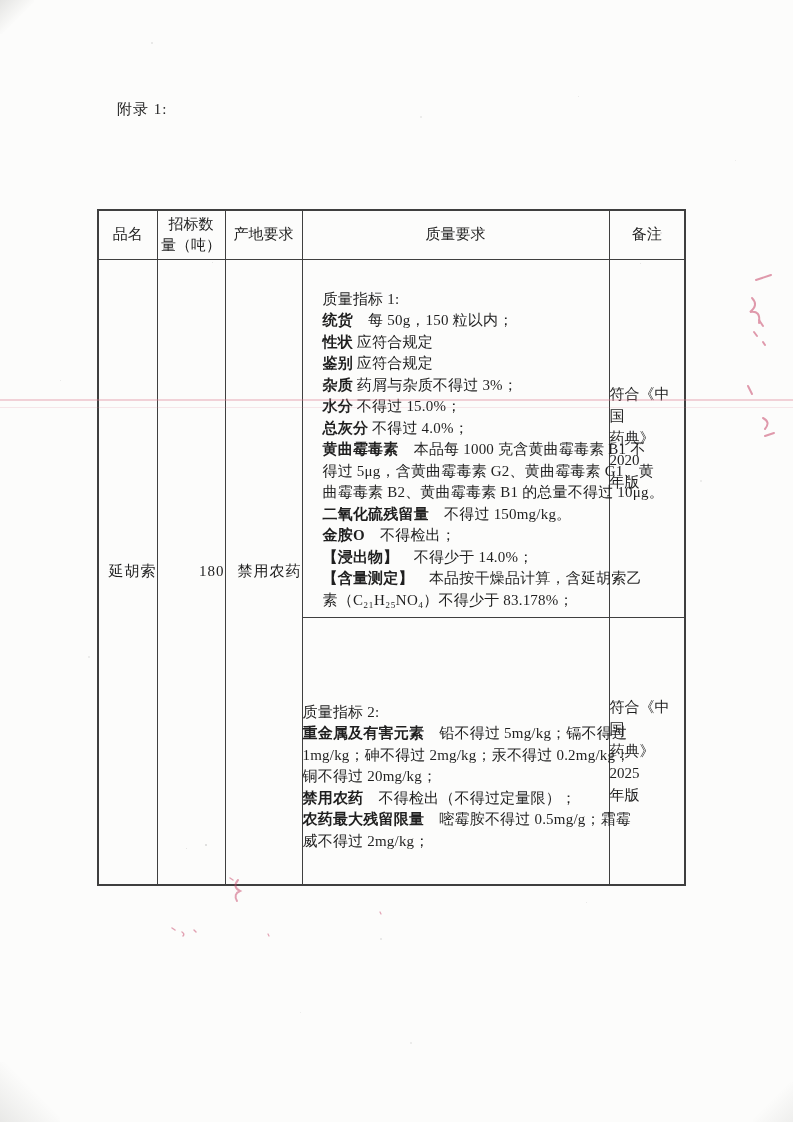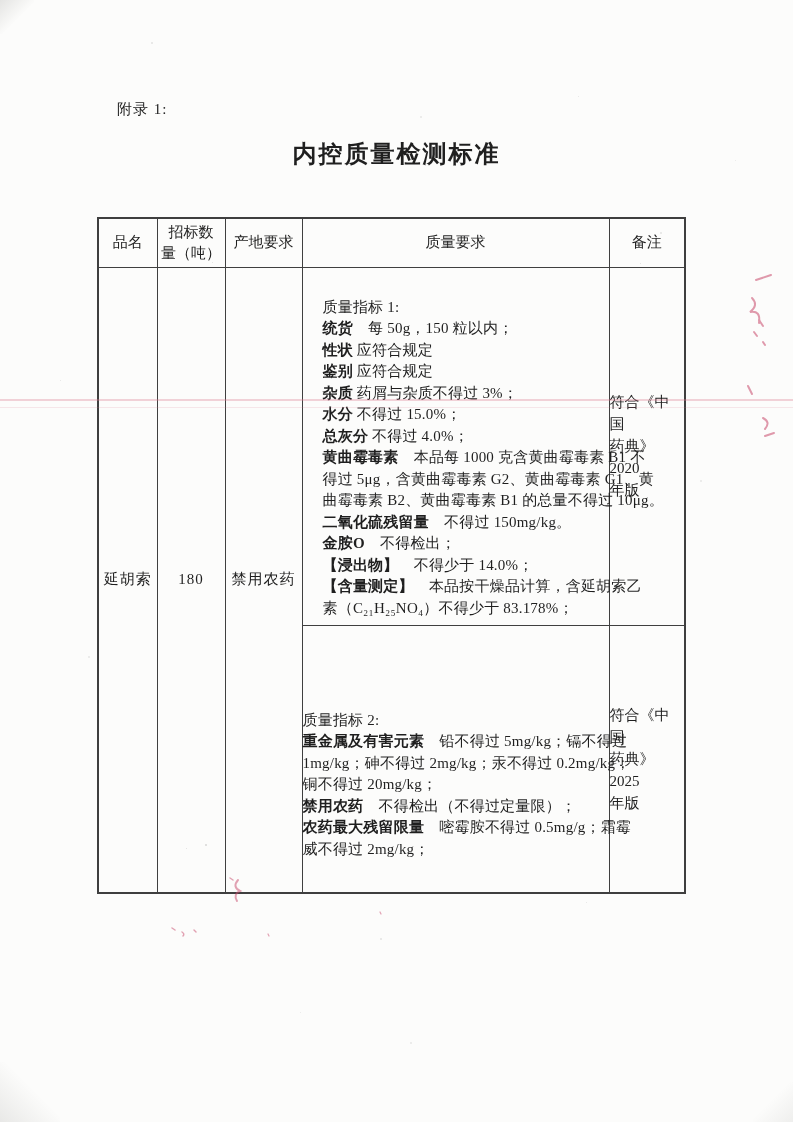--- a/index.html
+++ b/index.html
@@ -34,21 +34,21 @@
     position:absolute;left:117px;top:100px;
     font-size:15px;letter-spacing:1px;
   }
   .doc-title{
     position:absolute;left:0;top:138px;width:793px;
     text-align:center;
     font-size:24px;font-weight:700;letter-spacing:2px;
   }
 
   table.main{
-    position:absolute;left:97px;top:217px;
+    position:absolute;left:97px;top:209px;
     width:587px;
     border-collapse:collapse;
     table-layout:fixed;
     font-size:15px;
     color:var(--ink);
   }
   table.main td,table.main th{
     border:1px solid var(--border);
     padding:0;
     font-weight:400;
@@ -57,21 +57,21 @@
   table.main{border:2px solid var(--border);}
   tr.hdr{height:49px;}
   tr.sec0{height:358px;}
   tr.sec1{height:268px;}
   th.hcell{
     text-align:center;
     white-space:pre-line;
     line-height:21px;
     font-size:15px;
   }
-  td.center{text-align:center;letter-spacing:1px;}
+  td.center{text-align:right;letter-spacing:1px;}
   td.quality{
     vertical-align:top;
     padding:0 4px 0 7px;
   }
   td.quality.pad0{padding-top:24px;padding-left:20px;}
   td.quality.pad1{padding-top:52px;}
   .qline{
     line-height:21.5px;
     white-space:nowrap;
     letter-spacing:0.2px;
@@ -94,21 +94,20 @@
 </head>
 <body>
 
 <div class="page">
 
   <div class="corner tl"></div>
   <div class="corner bl"></div>
   <div class="corner br"></div>
 
   <div class="appendix">附录 1:</div>
-  <div class="doc-title">内控质量检测标准</div>
 
   <table class="main">
     <colgroup>
       <col style="width:59px">
         <col style="width:68px">
         <col style="width:77px">
         <col style="width:307px">
         <col style="width:76px">
     </colgroup>
     <tbody>

